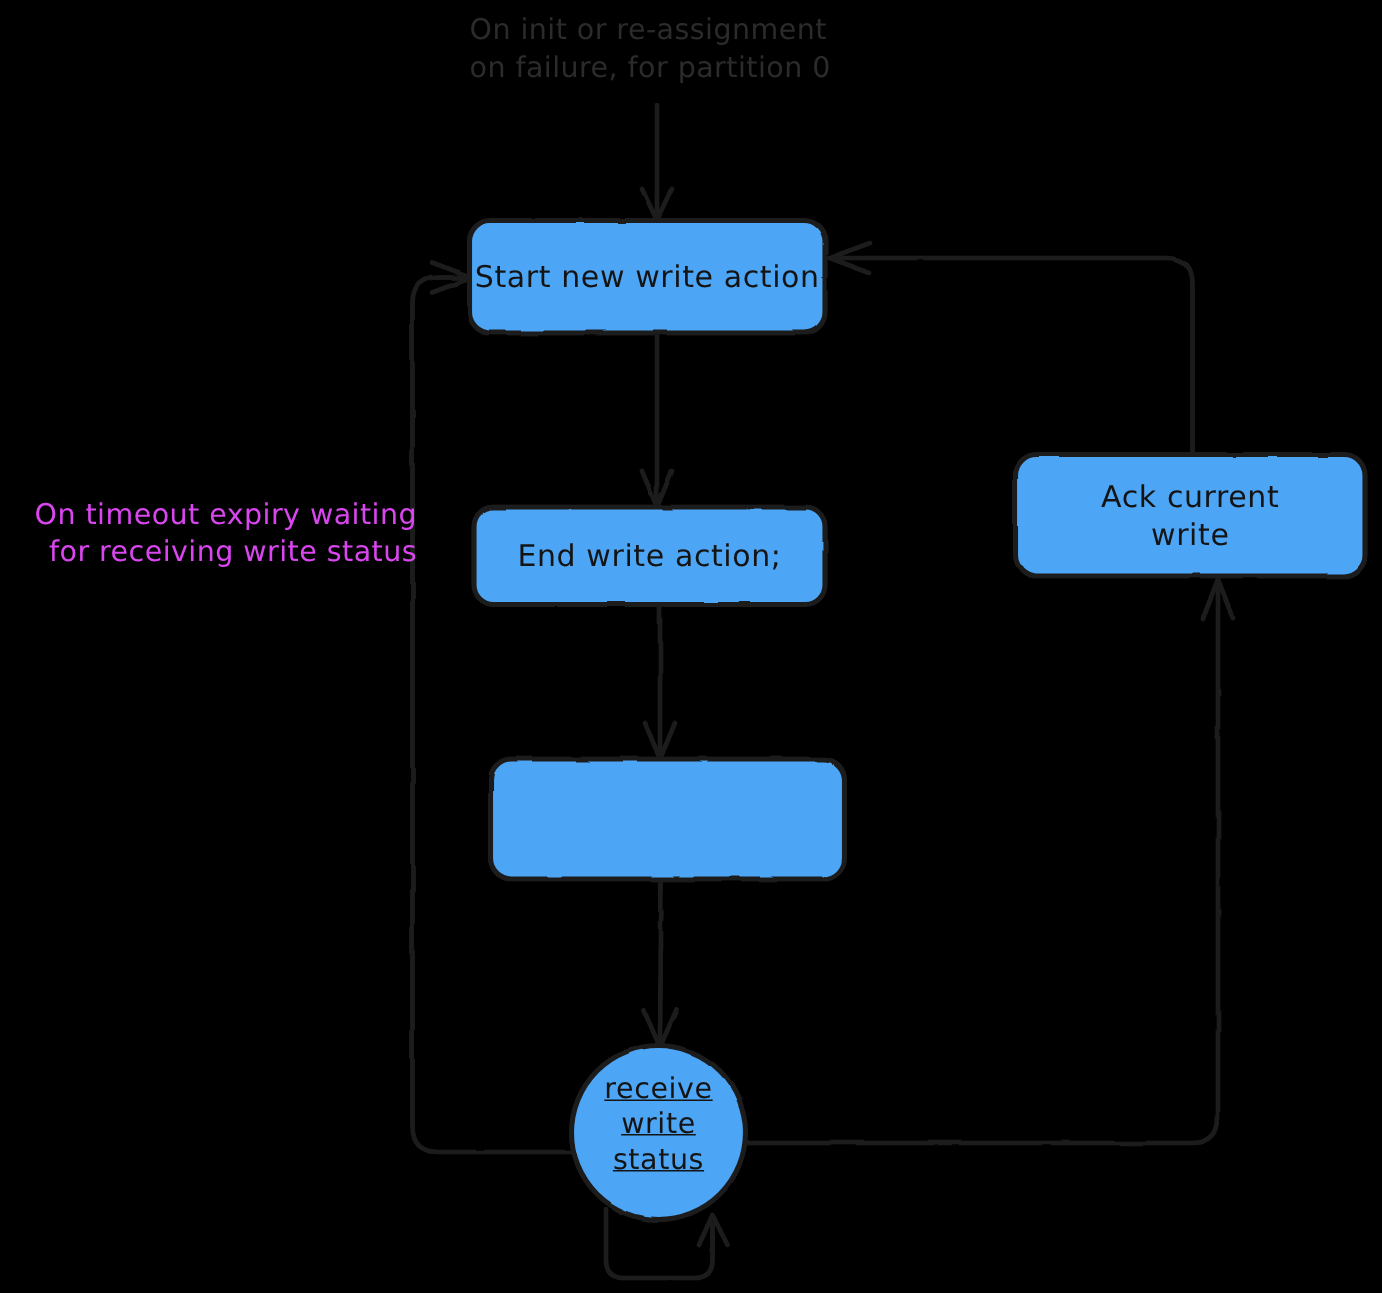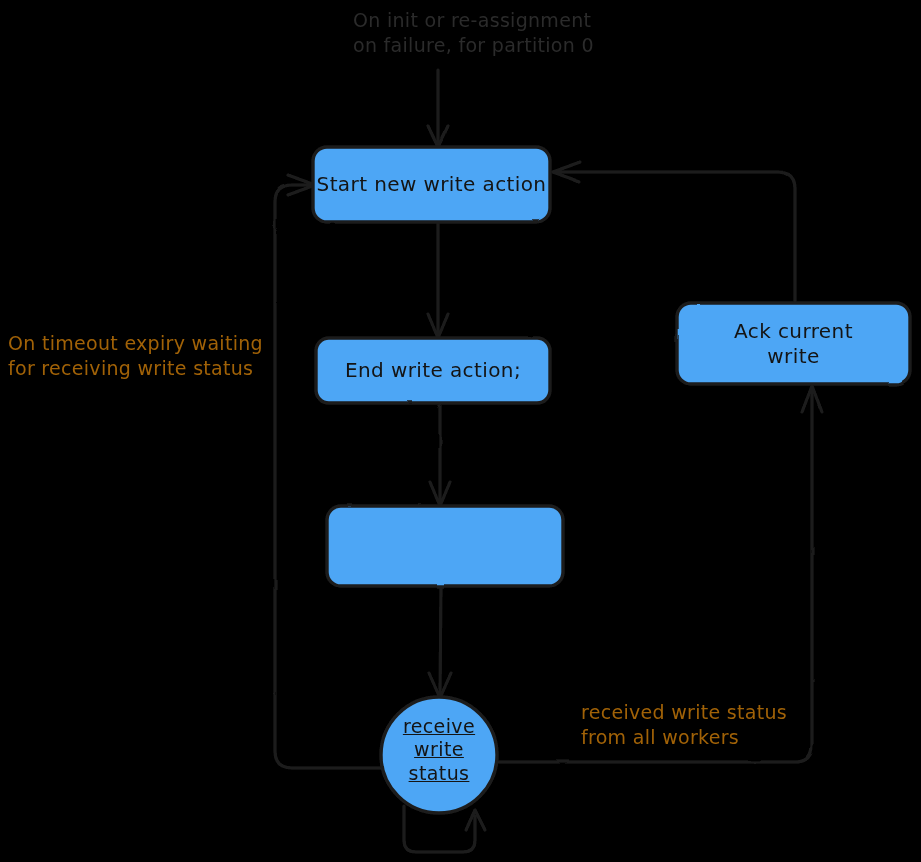--- a/index.html
+++ b/index.html
@@ -39,21 +39,22 @@
   .edge-label {
     position: absolute;
     color: #2b2b2b;
     font-family: "DejaVu Sans", sans-serif;
     font-size: 19px;
     line-height: 1.33;
     letter-spacing: 0.3px;
     white-space: pre-line;
   }
   .edge-label.dim {
-    color: #a16207;
+    color: #d946ef;
+    text-align: right;
   }
 </style>
 </head>
 <body>
 
 <div id="canvas">
 
   <svg class="layer" viewBox="0 0 921 862">
     <defs>
       <filter id="rough" x="-20%" y="-20%" width="140%" height="140%">
@@ -126,23 +127,21 @@
   <div class="node-label" style="left:316px; top:338px; width:234px; height:65px;">End write action;</div>
 
 
   <div class="node-label" style="left:381px; top:692px; width:116px; height:116px; font-size:19px;text-decoration:underline;">receive
 write
 status</div>
 
   <div class="node-label" style="left:677px; top:303px; width:233px; height:81px;">Ack current
 write</div>
 
-  <div class="edge-label" style="left:313px; top:8px; width:300px;margin-left:40px;">On init or re-assignment
+  <div class="edge-label" style="left:313px; top:8px; width:300px;">On init or re-assignment
 on failure, for partition 0</div>
 
 
   <div class="edge-label dim" style="left:8px; top:331px; width:270px;">On timeout expiry waiting
 for receiving write status</div>
 
-  <div class="edge-label dim" style="left:581px; top:700px; width:230px;">received write status
-from all workers</div>
 
 </div>
 
 </body></html>

